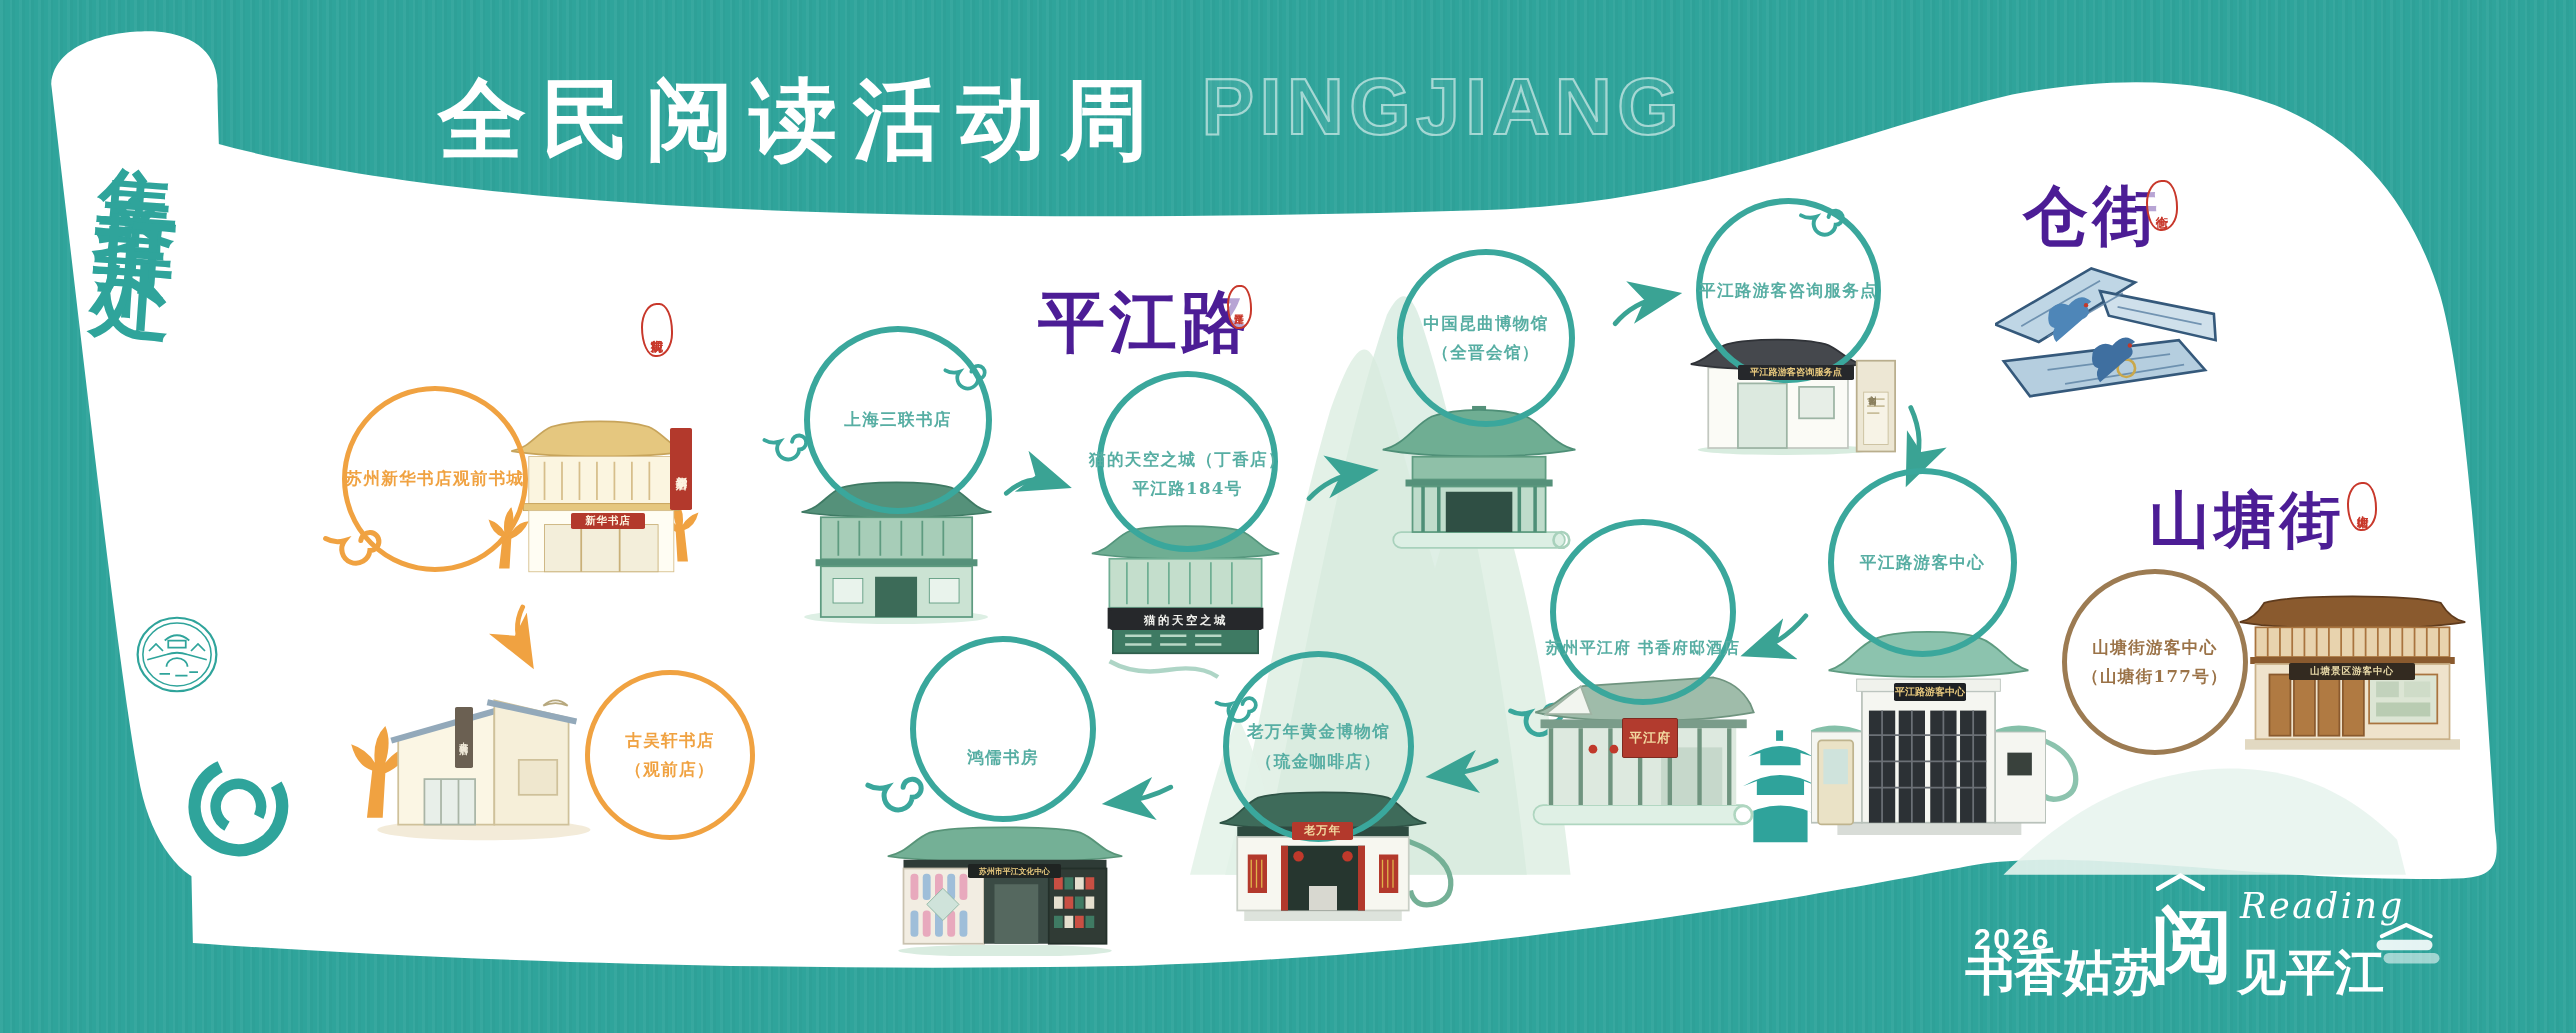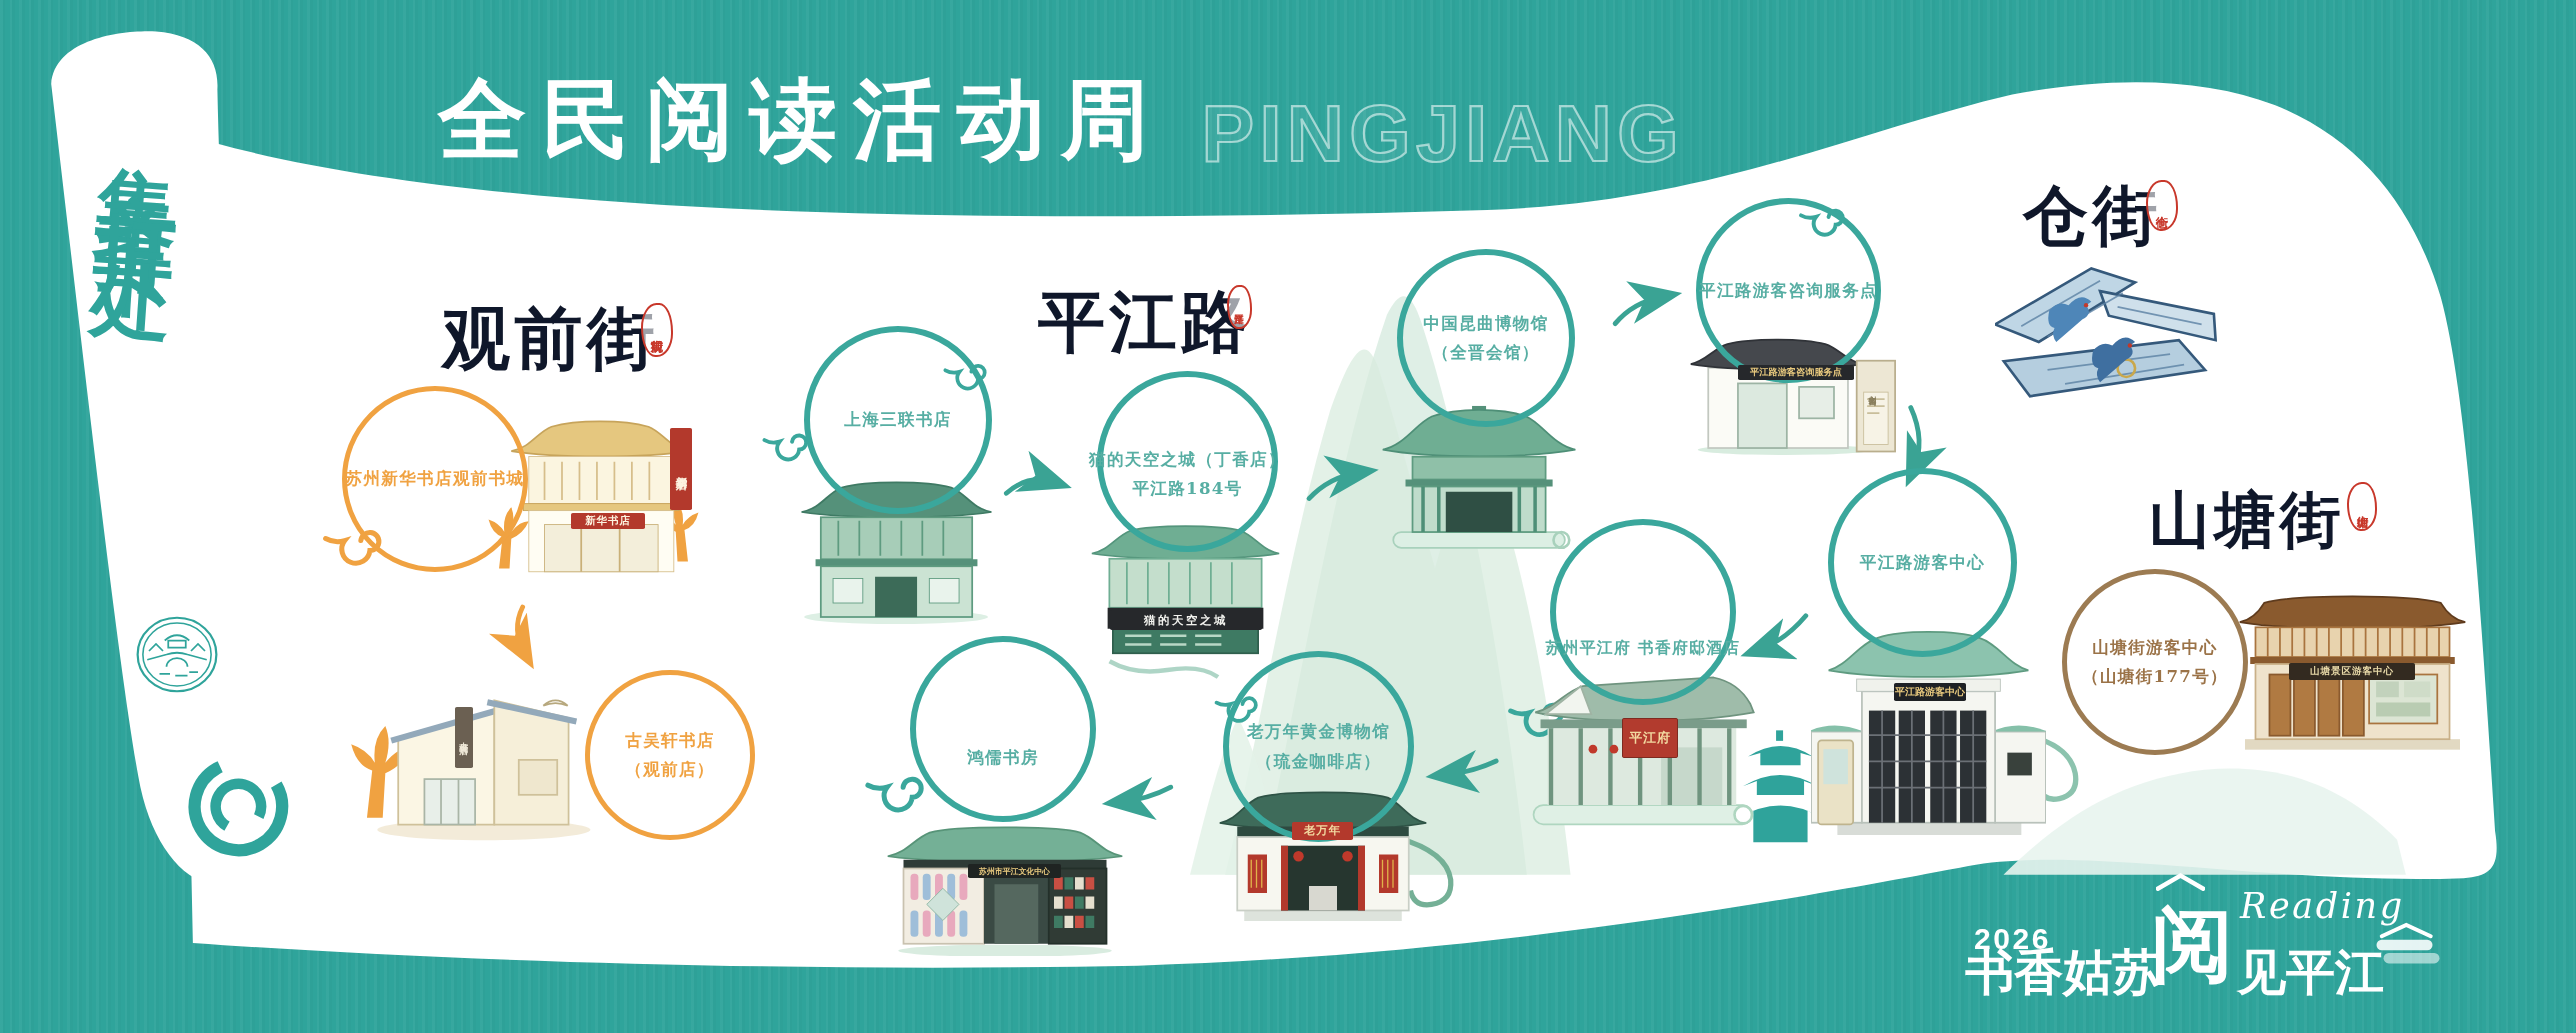--- a/index.html
+++ b/index.html
@@ -2,29 +2,29 @@
 <html style="font-size:14px"><head>
 <meta charset="utf-8">
 <style>
   html,body{margin:0;padding:0;}
   .canvas{position:relative;width:2576px;height:1033px;overflow:hidden;background:#2FA49B;font-family:"Liberation Sans",sans-serif;}
   .canvas::before{content:"";position:absolute;inset:0;z-index:1;pointer-events:none;
     background:repeating-linear-gradient(90deg, rgba(255,255,255,0.04) 0 2.6px, rgba(0,0,0,0.02) 2.6px 5.3px, transparent 5.3px 9.6px);}
   .bg{position:absolute;left:0;top:0;z-index:2;}
   .bld{position:absolute;z-index:3;}
   
-  .title{position:absolute;left:438px;top:61px;z-index:3;display:flex;align-items:flex-end;gap:37px;white-space:nowrap;}
+  .title{position:absolute;left:438px;top:61px;z-index:3;display:flex;align-items:flex-start;gap:37px;white-space:nowrap;}
   .t-cn{font-family:"DejaVu Serif",serif;font-weight:900;font-size:88px;letter-spacing:15.8px;color:#FFFFFF;}
   .t-en{font-family:"Liberation Sans",sans-serif;font-weight:700;font-size:79px;letter-spacing:5.3px;color:rgba(255,255,255,0.07);-webkit-text-stroke:2.2px rgba(255,255,255,0.55);}
   
   .roll-title{position:absolute;left:86px;top:103px;width:114px;z-index:4;writing-mode:vertical-rl;text-orientation:upright;
     font-family:"DejaVu Serif",serif;font-weight:900;font-size:81px;letter-spacing:23px;color:#2FA49B;transform:rotate(4deg);transform-origin:50% 0;text-align:center;}
   .roll-seal{position:absolute;left:135px;top:614px;z-index:4;}
   
-  .street{position:absolute;z-index:4;font-family:Liberation Mono, monospace;font-weight:900;color:#0f172a;letter-spacing:4.4px;white-space:nowrap;}
+  .street{position:absolute;z-index:4;font-family:Liberation Mono, monospace;font-weight:900;color:#4c1d95;letter-spacing:4.4px;white-space:nowrap;}
   .seal{position:absolute;z-index:4;border:2.6px solid #C8382B;color:#C8382B;border-radius:50% 44% 52% 46% / 46% 54% 44% 56%;
     writing-mode:vertical-rl;text-orientation:upright;font-family:"DejaVu Serif",serif;font-weight:700;line-height:1;
     display:flex;align-items:center;justify-content:center;box-sizing:border-box;background:rgba(255,255,255,0.6);}
   
   .stop{position:absolute;z-index:4;border-radius:50%;box-sizing:border-box;display:flex;flex-direction:column;align-items:center;justify-content:center;
     text-align:center;font-family:"DejaVu Serif",serif;font-weight:700;font-size:16.6px;letter-spacing:1.3px;line-height:1.75;white-space:nowrap;}
   .c-orange{border:5.3px solid #F0A241;color:#F0A241;}
   .c-teal{border:6.1px solid #3AA79C;color:#57AEA3;}
   .c-navy{border:6.1px solid #2E3D5F;color:#97A2B3;}
   .c-brown{border:5.3px solid #9C7B52;color:#9B7348;}
@@ -324,21 +324,20 @@
       <path d="M38,30 h20 v8 h-20 z" stroke-width="2"></path>
       <path d="M16,42 l8,-8 l8,8 M64,42 l8,-8 l8,8" stroke-width="2"></path>
     </g>
   </svg>
 
   <div class="title">
     <span class="t-cn">全民阅读活动周</span>
     <span class="t-en">PINGJIANG</span>
   </div>
 
-  <div class="street" style="left:442px;top:294px;font-size:68px">观前街</div>
   <div class="seal" style="left:641px;top:303px;width:31.5px;height:54px;font-size:12.3px">观前街</div>
 
   <div class="street" style="left:1038px;top:277px;font-size:67px">平江路</div>
   <div class="seal" style="left:1227px;top:285px;width:24.5px;height:44px;font-size:9.6px">平江路</div>
 
   <div class="street" style="left:2023px;top:172px;font-size:65px">仓街</div>
   <div class="seal" style="left:2146px;top:180px;width:31.5px;height:51px;font-size:12.3px">仓街</div>
 
   <div class="street" style="left:2149px;top:480px;font-size:61px">山塘街</div>
   <div class="seal" style="left:2347px;top:482px;width:30px;height:49px;font-size:11.4px">山塘街</div>

